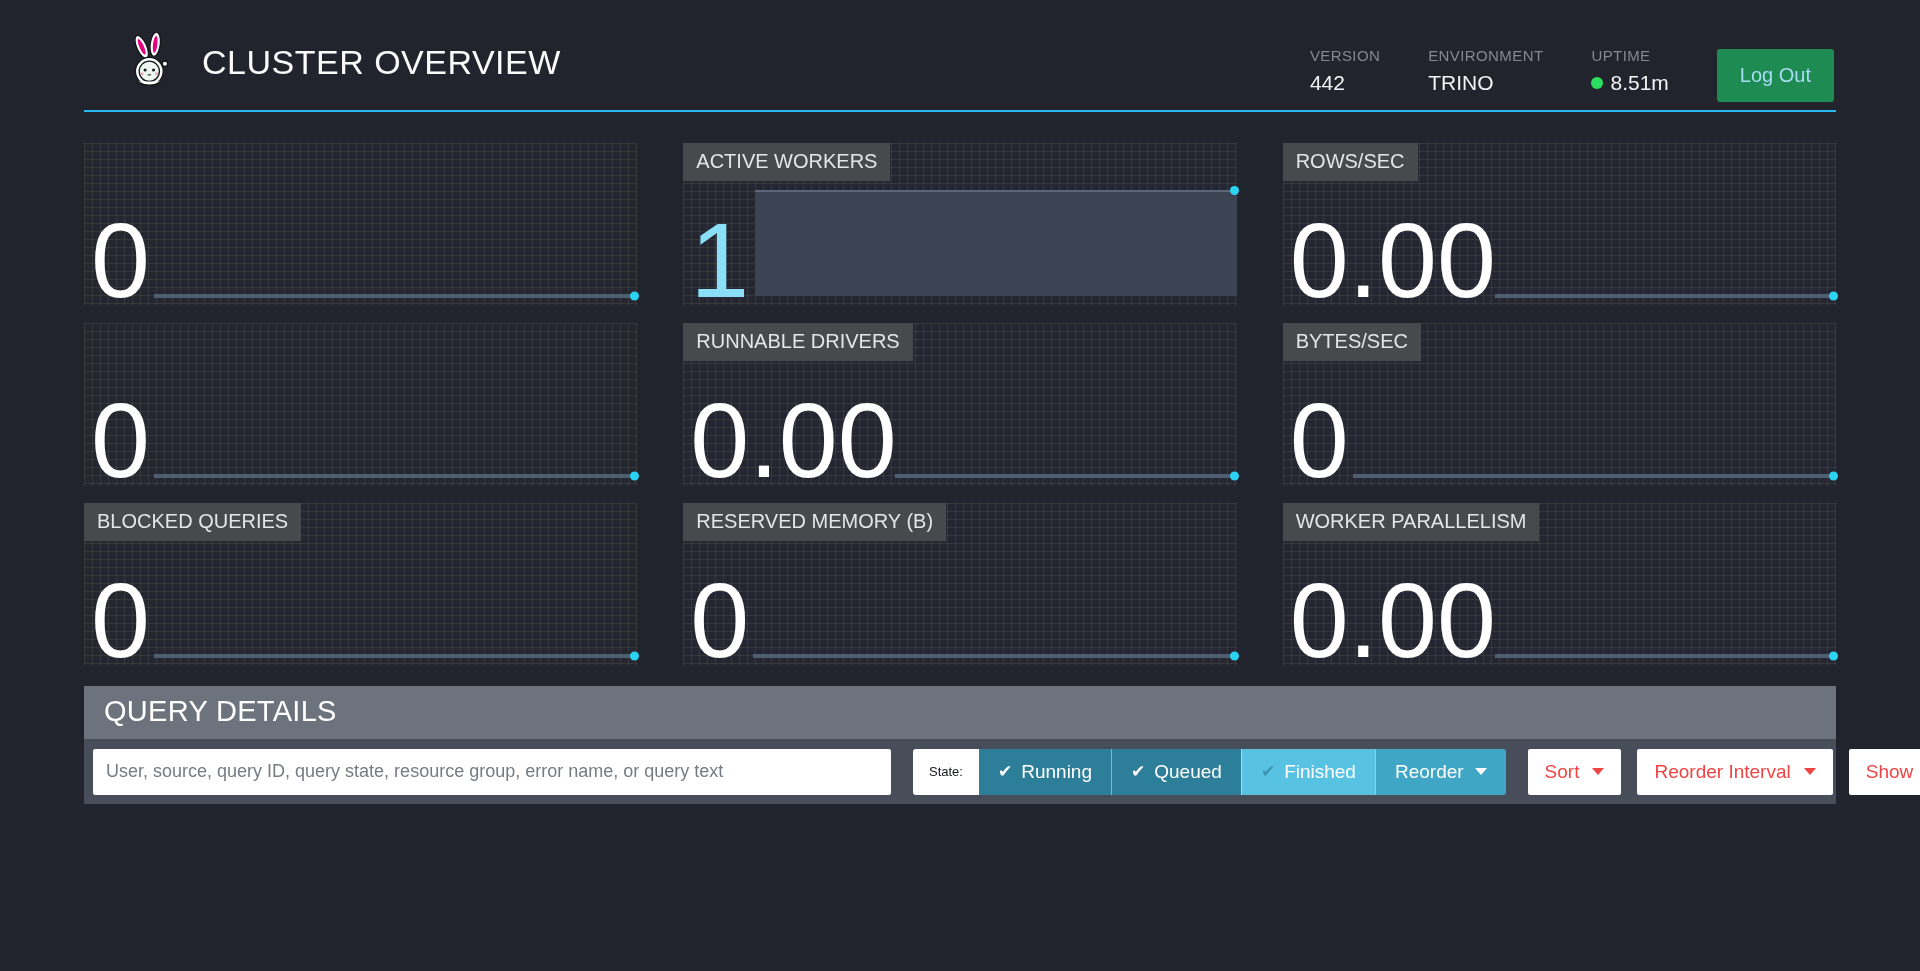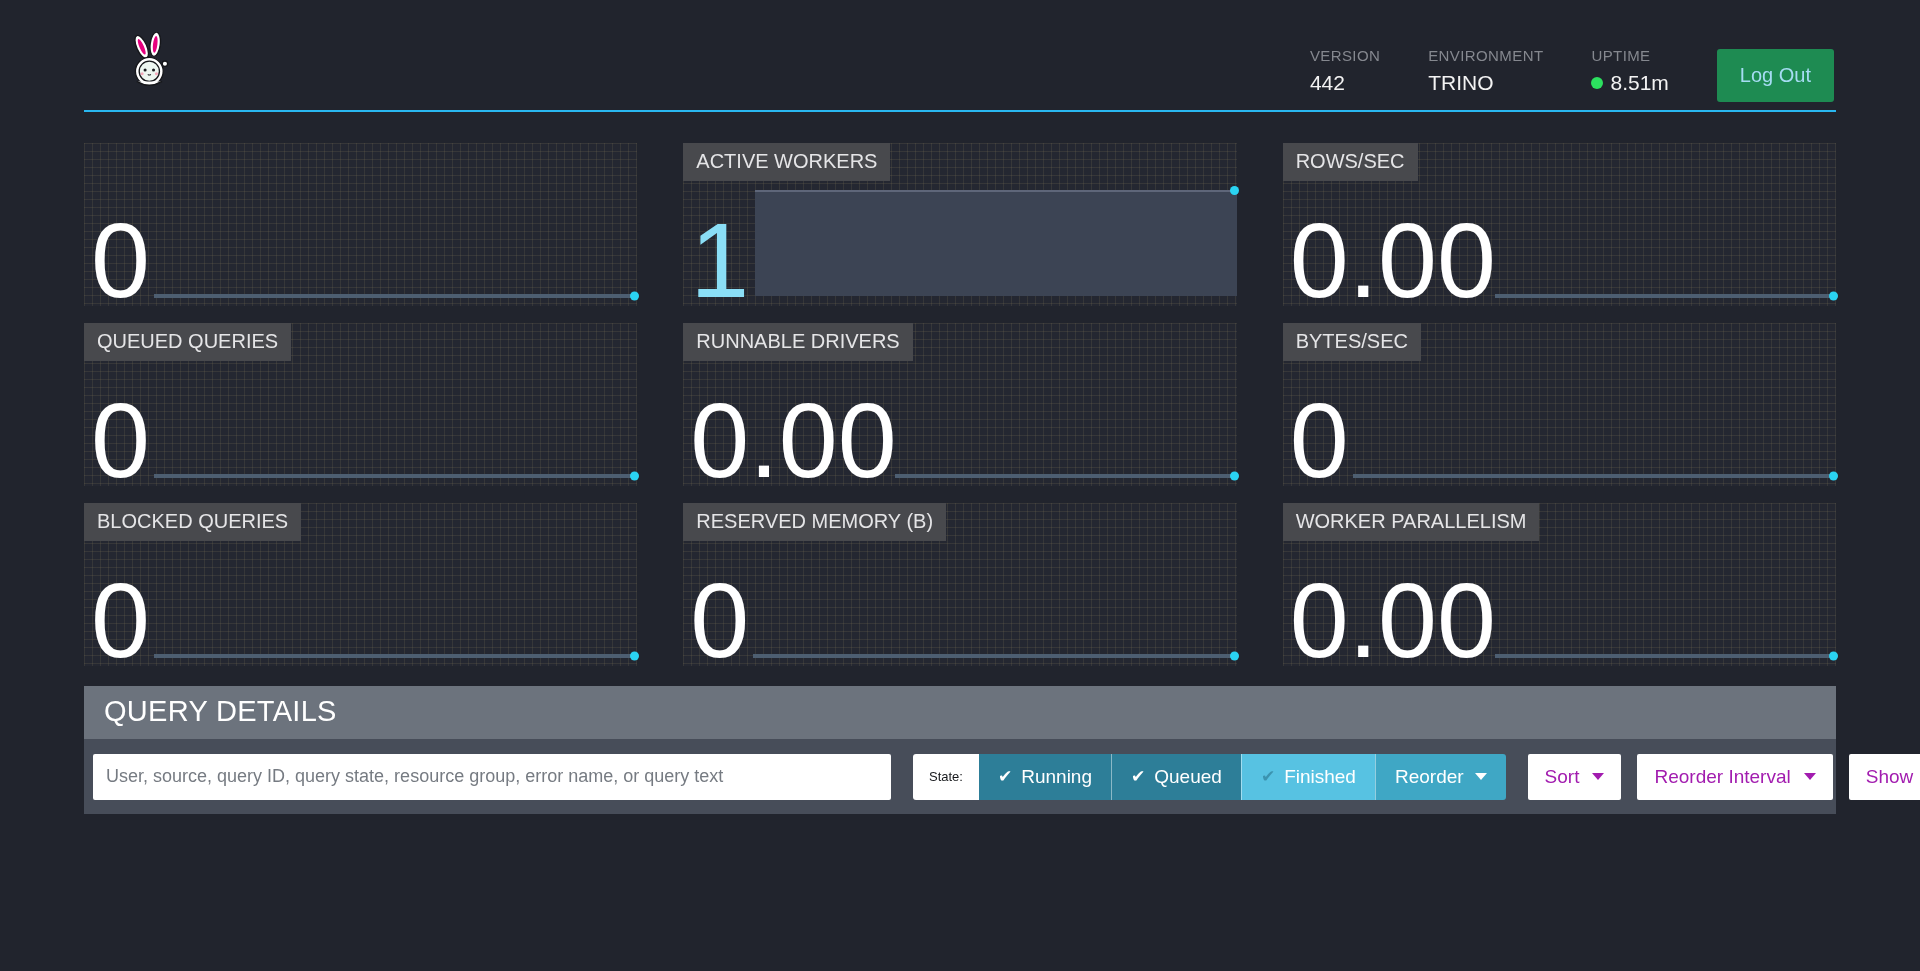--- a/index.html
+++ b/index.html
@@ -41,33 +41,33 @@
   .spark-line{position:absolute;bottom:8px;right:0;height:4px;background:#4d5e71;z-index:1;}
   .tile.num-short .spark-line{left:70px;}
   .tile.num-long  .spark-line{left:212px;}
   .spark-dot{position:absolute;right:-2px;top:50%;transform:translateY(-50%);width:9px;height:9px;border-radius:50%;background:#2ad3f2;}
   .area-fill{position:absolute;left:72px;right:0;top:47px;bottom:10px;background:#3c4454;border-top:2px solid #5e6679;z-index:1;}
   .area-dot{position:absolute;right:-2px;top:-6px;width:9px;height:9px;border-radius:50%;background:#2ad3f2;}
 
   
   .qd{margin-top:20px;}
   .qd-header{background:#6c737d;color:#ffffff;font-size:29px;font-weight:400;padding:9px 20px 11px;letter-spacing:0.3px;}
-  .qd-toolbar{background:#474d59;height:75px;display:flex;align-items:center;padding:0 9px;gap:22px;}
+  .qd-toolbar{background:#474d59;height:65px;display:flex;align-items:center;padding:0 9px;gap:22px;}
   .search-input{flex:0 0 772px;height:46px;border:none;border-radius:2px;padding:0 13px;font-size:18px;font-family:inherit;color:#2e3338;background:#ffffff;outline:none;}
   .search-input::placeholder{color:#767b82;}
   .state-group{display:flex;height:46px;border-radius:3px;overflow:hidden;flex:0 0 auto;}
   .state-label{background:#ffffff;color:#17191c;font-size:13px;display:flex;align-items:center;padding:0 16px;}
   .state-btn{display:flex;align-items:center;gap:9px;padding:0 19px;color:#ffffff;font-size:19px;border:none;cursor:pointer;font-family:inherit;background:#2d7e98;}
   .state-btn + .state-btn{border-left:1px solid rgba(255,255,255,0.45);}
   .state-btn.light{background:#57c2e2;}
   .state-btn.medium{background:#3fa7c5;}
   .check-icon{font-size:17px;line-height:1;color:#ffffff;}
   .check-icon.faded{color:rgba(10,60,80,0.35);}
   .caret-icon{display:inline-block;width:0;height:0;border-left:6px solid transparent;border-right:6px solid transparent;border-top:7px solid currentColor;margin-left:2px;}
-  .white-btn{background:#ffffff;color:#a21caf;border:none;border-radius:2px;height:46px;display:flex;align-items:center;gap:11px;padding:0 17px;font-size:19px;font-family:inherit;cursor:pointer;flex:0 0 auto;}
+  .white-btn{background:#ffffff;color:#ef4444;border:none;border-radius:2px;height:46px;display:flex;align-items:center;gap:11px;padding:0 17px;font-size:19px;font-family:inherit;cursor:pointer;flex:0 0 auto;}
   .qd-toolbar .gap-sm{margin-left:-6px;}
   .qd-empty{border:1px solid #55575c;background:#262933;height:122px;display:flex;align-items:center;justify-content:center;color:#ffffff;font-size:24px;font-weight:bold;box-sizing:border-box;}
 </style>
 </head>
 <body>
 
 <div class="page">
 
   <header class="app-header">
     <div class="brand">
@@ -82,20 +82,21 @@
           <circle cx="30" cy="46" r="16.5" fill="#ffffff"></circle>
           <circle cx="30" cy="46" r="12" fill="#edf6f1"></circle>
           <path d="M15 58 q15 9 30 0" fill="#ffffff"></path>
         </g>
         <circle cx="25" cy="44.5" r="1.8" fill="#1c1d21"></circle>
         <circle cx="35" cy="44.5" r="1.8" fill="#1c1d21"></circle>
         <circle cx="21.5" cy="49" r="1.8" fill="#f3a8ba"></circle>
         <circle cx="38.5" cy="49" r="1.8" fill="#f3a8ba"></circle>
         <path d="M28.2 49.6 q1.8 1.8 3.6 0" stroke="#1c1d21" stroke-width="1.2" fill="none"></path>
       </svg>
+      <h1 class="page-title">CLUSTER OVERVIEW</h1>
     </div>
     <div class="header-right">
       <div class="hstat">
         <span class="hstat-label">VERSION</span>
         <span class="hstat-value">442</span>
       </div>
       <div class="hstat">
         <span class="hstat-label">ENVIRONMENT</span>
         <span class="hstat-value">TRINO</span>
       </div>
@@ -130,21 +131,20 @@
 
     <div class="tile num-long">
       <span class="tile-label">ROWS/SEC</span>
       <span class="tile-value">0.00</span>
       <div class="spark-line">
           <span class="spark-dot"></span>
         </div>
     </div>
 
     <div class="tile num-short">
-      <span class="tile-label">QUEUED QUERIES</span>
       <span class="tile-value">0</span>
       <div class="spark-line">
           <span class="spark-dot"></span>
         </div>
     </div>
 
     <div class="tile num-long">
       <span class="tile-label">RUNNABLE DRIVERS</span>
       <span class="tile-value">0.00</span>
       <div class="spark-line">

